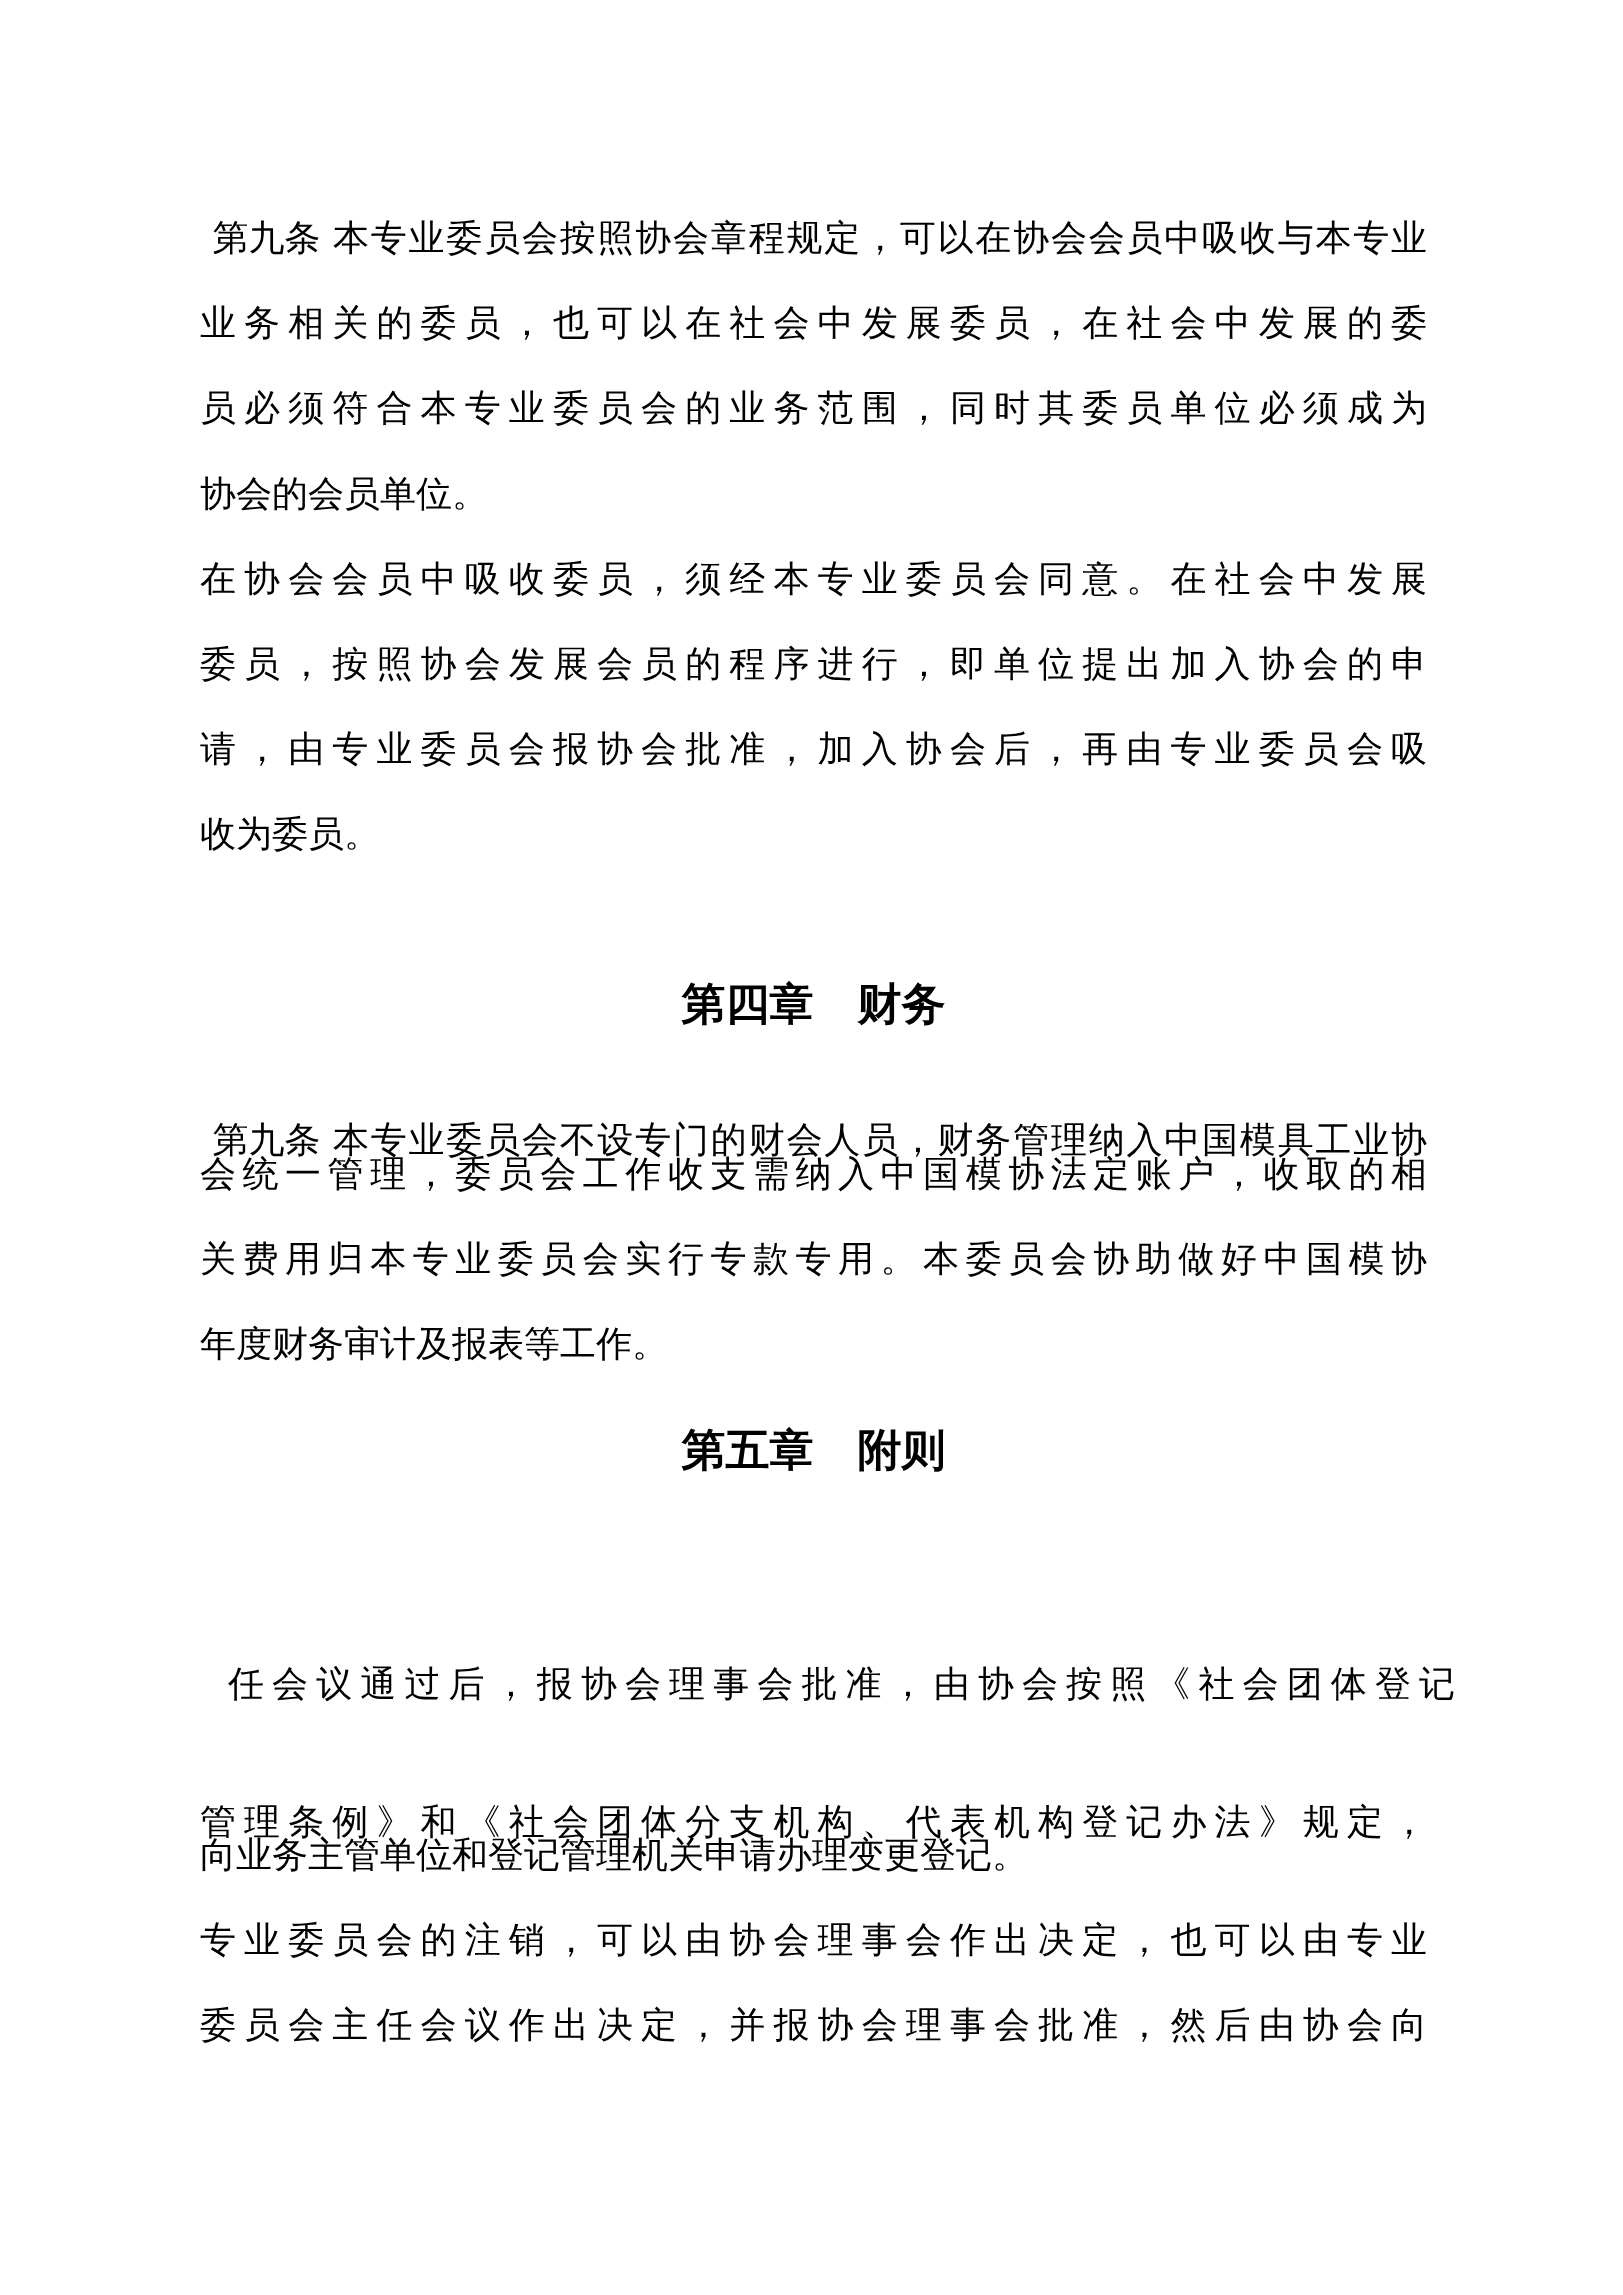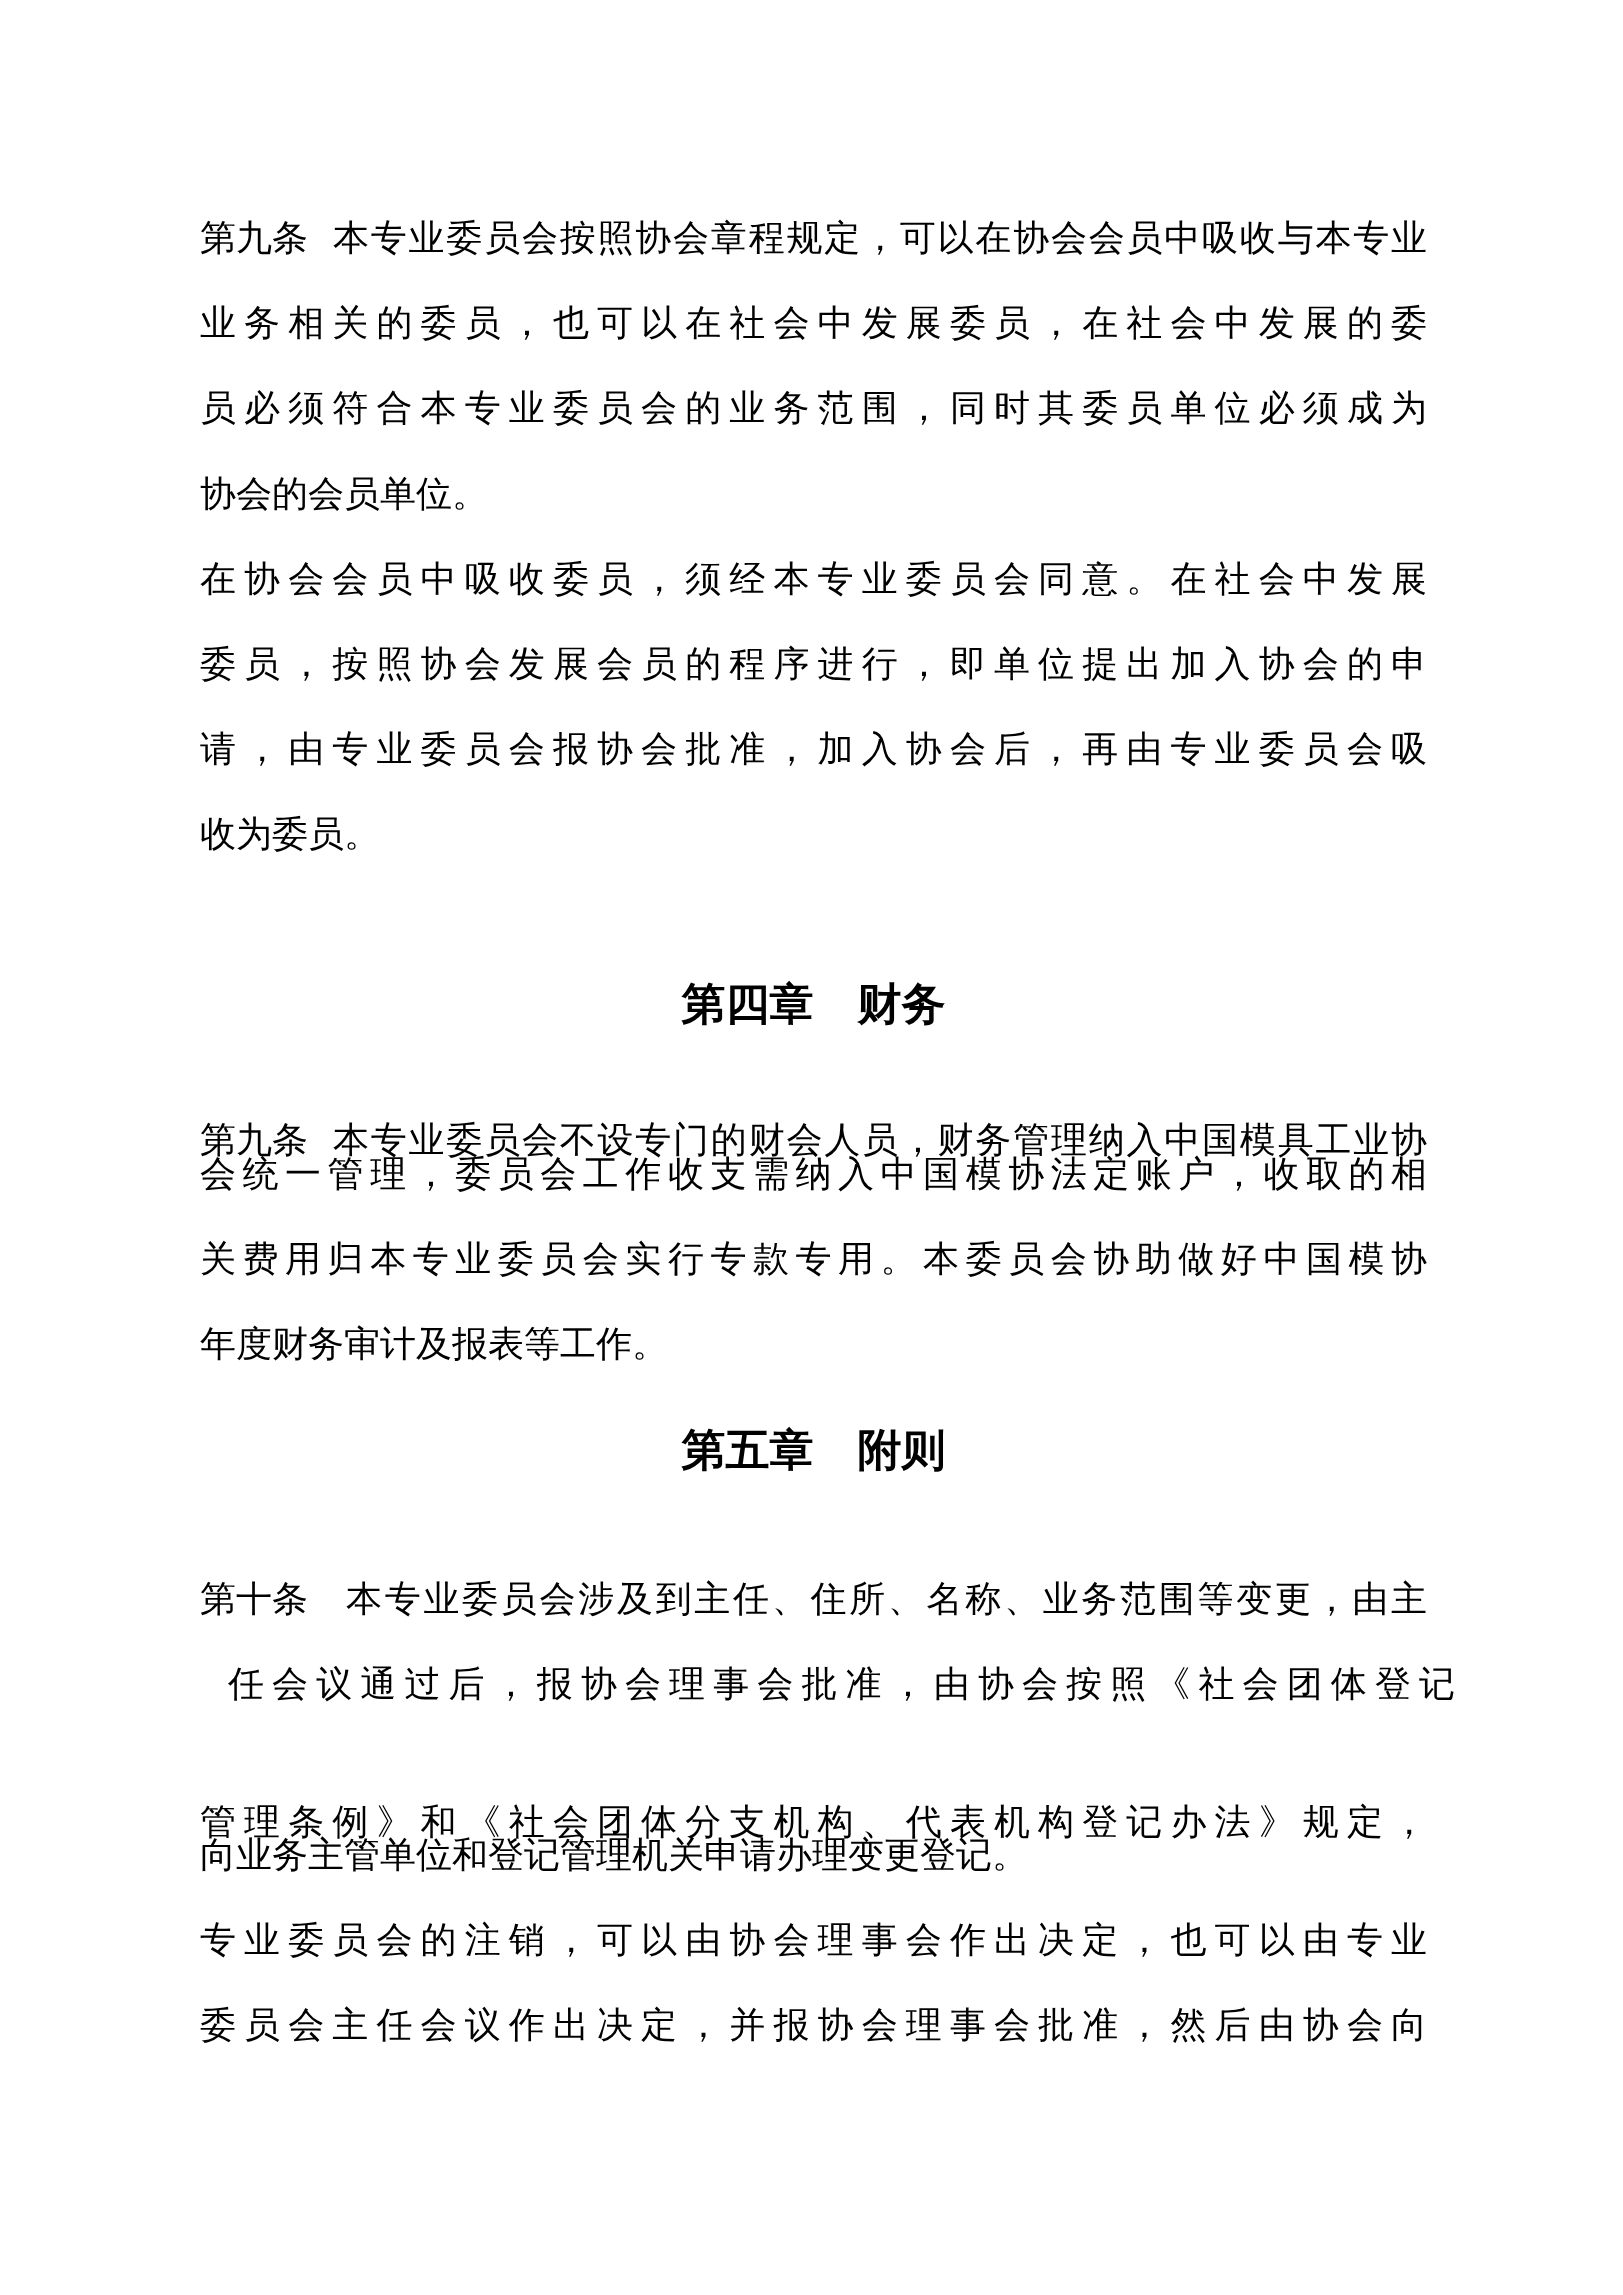--- a/index.html
+++ b/index.html
@@ -35,21 +35,21 @@
   }
   .line.heading {
     font-weight: bold;
     font-size: 44px;
     text-align: center;
   }
   
   .label {
     display: inline-block;
     vertical-align: top;
-    text-align: left;
+    text-align: center;
   }
   .body {
     display: inline-block;
     vertical-align: top;
     text-align: justify;
   }
   .body.j { text-align-last: justify; }
   
   .cont {
     text-align: justify;
@@ -78,21 +78,20 @@
       <div class="line cont sec-0 j" style="top: 537px;">在协会会员中吸收委员，须经本专业委员会同意。在社会中发展</div>
       <div class="line cont sec-0 j" style="top: 622px;">委员，按照协会发展会员的程序进行，即单位提出加入协会的申</div>
       <div class="line cont sec-0 j" style="top: 707px;">请，由专业委员会报协会批准，加入协会后，再由专业委员会吸</div>
       <div class="line cont sec-0" style="top: 792px;">收为委员。</div>
       <div class="line heading" style="top: 962px;">第四章　财务</div>
       <div class="line first sec-2" style="top: 1098px;"><span class="label">第九条</span><span class="body j">本专业委员会不设专门的财会人员，财务管理纳入中国模具工业协</span></div>
       <div class="line cont sec-2 j" style="top: 1132px;">会统一管理，委员会工作收支需纳入中国模协法定账户，收取的相</div>
       <div class="line cont sec-2 j" style="top: 1217px;">关费用归本专业委员会实行专款专用。本委员会协助做好中国模协</div>
       <div class="line cont sec-2" style="top: 1302px;">年度财务审计及报表等工作。</div>
       <div class="line heading" style="top: 1408px;">第五章　附则</div>
-      <div class="line first sec-4" style="top: 1557px;"><span class="label">第十条</span><span class="body j">本专业委员会涉及到主任、住所、名称、业务范围等变更，由主</span></div>
       <div class="line cont sec-4 j" style="top: 1642px; margin-left: 28px;">任会议通过后，报协会理事会批准，由协会按照《社会团体登记</div>
       <div class="line cont sec-4 j" style="top: 1780px;">管理条例》和《社会团体分支机构、代表机构登记办法》规定，</div>
       <div class="line cont sec-4" style="top: 1813px;">向业务主管单位和登记管理机关申请办理变更登记。</div>
       <div class="line cont sec-4 j" style="top: 1898px;">专业委员会的注销，可以由协会理事会作出决定，也可以由专业</div>
       <div class="line cont sec-4 j" style="top: 1983px;">委员会主任会议作出决定，并报协会理事会批准，然后由协会向</div>
     </div>
 </div>
 
 
 </body></html>

